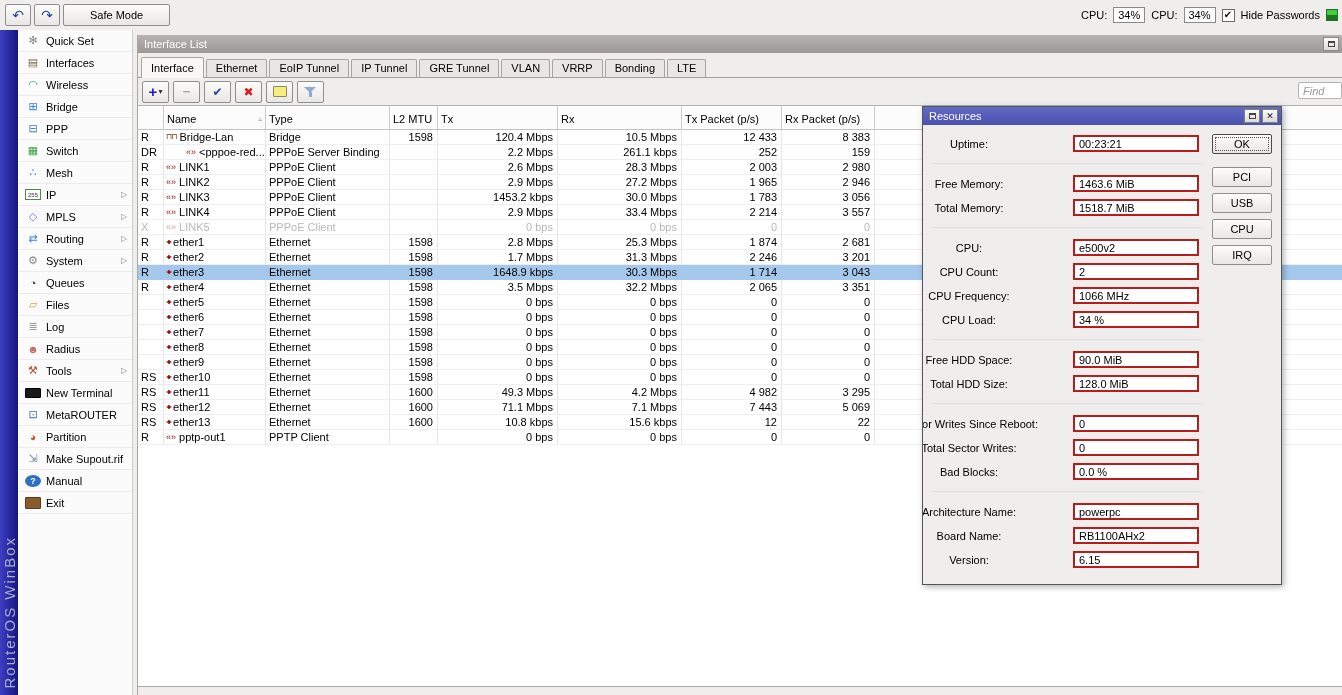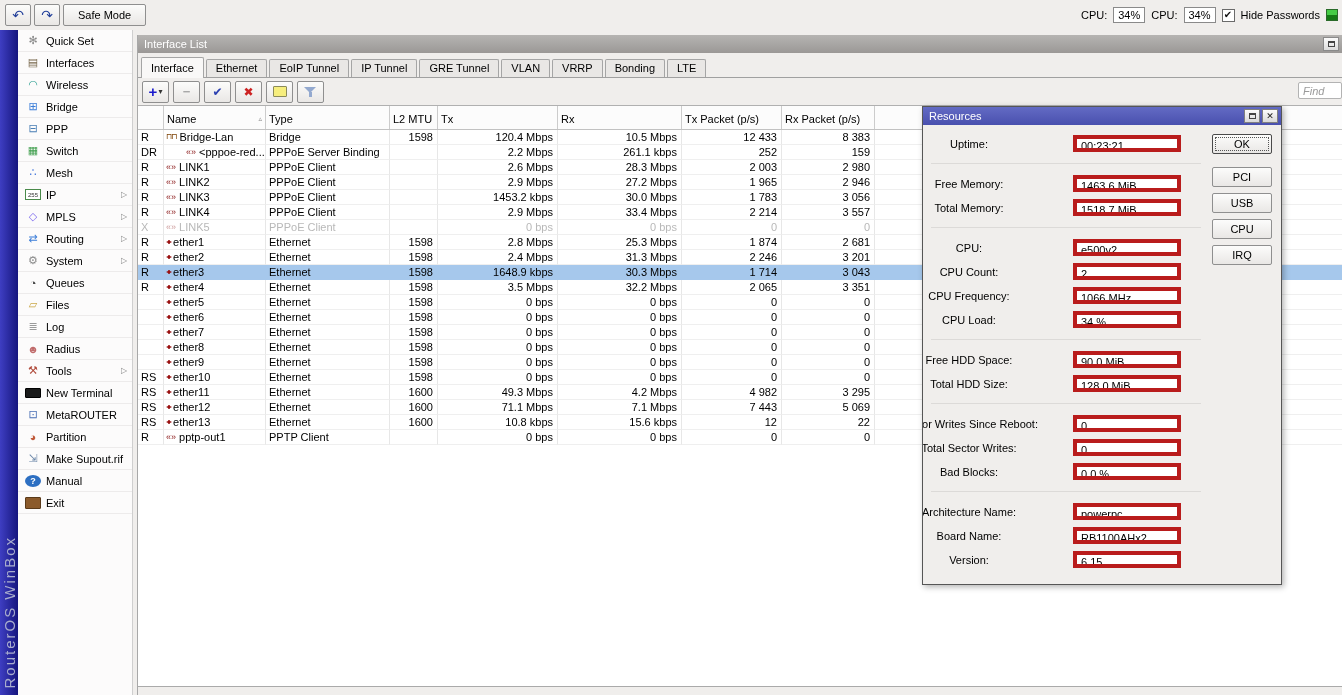--- a/index.html
+++ b/index.html
@@ -6,21 +6,21 @@
   html,body { width:1342px; height:695px; overflow:hidden; }
   body { font-family:"Liberation Sans", sans-serif; font-size:11px; color:#000; background:#fff; position:relative; }
 
   .btn3d { background:linear-gradient(#fcfcfb,#e9e7e5); border:1px solid #8f8f8f; border-radius:2px;
            font-family:inherit; font-size:11px; color:#000; }
 
   
   .topbar { position:absolute; left:0; top:0; width:1342px; height:30px; background:#f0eeec; }
   .tb-undo { position:absolute; left:5px;  top:4px; width:26px; height:22px; display:flex; align-items:center; justify-content:center; font-size:14px; }
   .tb-redo { position:absolute; left:34px; top:4px; width:26px; height:22px; display:flex; align-items:center; justify-content:center; font-size:14px; }
-  .tb-safe { position:absolute; left:63px; top:4px; height:22px; padding:0 14px; }
+  .tb-safe { position:absolute; left:63px; top:4px; height:22px; padding:0 26px; }
   .top-right { position:absolute; right:4px; top:0; height:30px; display:flex; align-items:center; gap:6px; }
   .cpu-box { display:inline-block; min-width:32px; height:16px; line-height:14px; padding:0 3px;
              border:1px solid #8a8a8a; background:#fff; text-align:center; }
   .chk { width:13px; height:13px; border:1px solid #6a6a6a; background:#fff; display:inline-flex;
          align-items:center; justify-content:center; }
   .chk .tick { display:none; font-size:10px; line-height:1; margin-top:-1px; }
   .chk.on .tick { display:block; }
   .conn { width:12px; height:12px; background:linear-gradient(#45cc45 0 55%, #157a15 55% 100%); border:1px solid #2a6a2a; }
 
   
@@ -99,21 +99,21 @@
          border:1px solid #565656; box-shadow:2px 2px 6px rgba(0,0,0,.3); z-index:20; overflow:hidden; }
   .dtitle { height:18px; background:linear-gradient(#636bc4,#4950ae); color:#fff; display:flex;
             align-items:center; padding:0 3px 0 6px; }
   .dtitle .ttl { flex:1; }
   .tbx { width:16px; height:14px; background:linear-gradient(#fcfcfc,#d9d9d9); border:1px solid #808080;
          display:flex; align-items:center; justify-content:center; margin-left:2px; font-size:9px;
          line-height:1; color:#222; }
   .dbody { padding:9px 0 10px 8px; position:relative; }
   .f-row { height:24px; position:relative; }
   .f-label { position:absolute; left:-60px; top:4px; width:196px; text-align:center; white-space:nowrap; }
-  .f-box { position:absolute; left:142px; top:1px; width:108px; height:17px; border:4px solid #b91c1c;
+  .f-box { position:absolute; left:142px; top:1px; width:126px; height:17px; border:2px solid #b91c1c;
            background:#fff; padding:1px 4px; line-height:13px; white-space:nowrap; overflow:hidden; }
   .sep { height:11px; }
   .sep::after { content:''; display:block; margin-top:5px; border-top:1px solid #dcdad8; width:270px; }
   .dbtns { position:absolute; top:27px; right:9px; width:60px; z-index:21; }
   .d-btn { width:60px; height:20px; margin-bottom:6px; display:block; }
   .d-btn.ok { margin-bottom:13px; border-color:#4a4a4a; outline:1px dotted #555; outline-offset:-4px; }
 
   
   .icn { display:inline-flex; align-items:center; justify-content:center; }
   .term  { width:13px; height:10px; background:#1a1a1a; border:1px solid #000; border-radius:1px; }
@@ -433,21 +433,21 @@
               <div class="td fill"></div>
             </div>
             <div class="trow">
               <div class="td flag" style="width: 26px;">R</div>
               <div class="td namec" style="width: 102px;">
                 <span class="icn" style="color: rgb(153, 17, 17); font-size: 8px; letter-spacing: -2px;">◂▸</span>
                 <span>ether2</span>
               </div>
               <div class="td typec" style="width: 124px;">Ethernet</div>
               <div class="td num" style="width: 48px;">1598</div>
-              <div class="td num" style="width: 120px;">2.4 Mbps</div>
+              <div class="td num" style="width: 120px;">1.7 Mbps</div>
               <div class="td num" style="width: 124px;">31.3 Mbps</div>
               <div class="td num" style="width: 100px;">2 246</div>
               <div class="td num" style="width: 93px;">3 201</div>
               <div class="td fill"></div>
             </div>
             <div class="trow selected">
               <div class="td flag" style="width: 26px;">R</div>
               <div class="td namec" style="width: 102px;">
                 <span class="icn" style="color: rgb(153, 17, 17); font-size: 8px; letter-spacing: -2px;">◂▸</span>
                 <span>ether3</span>

